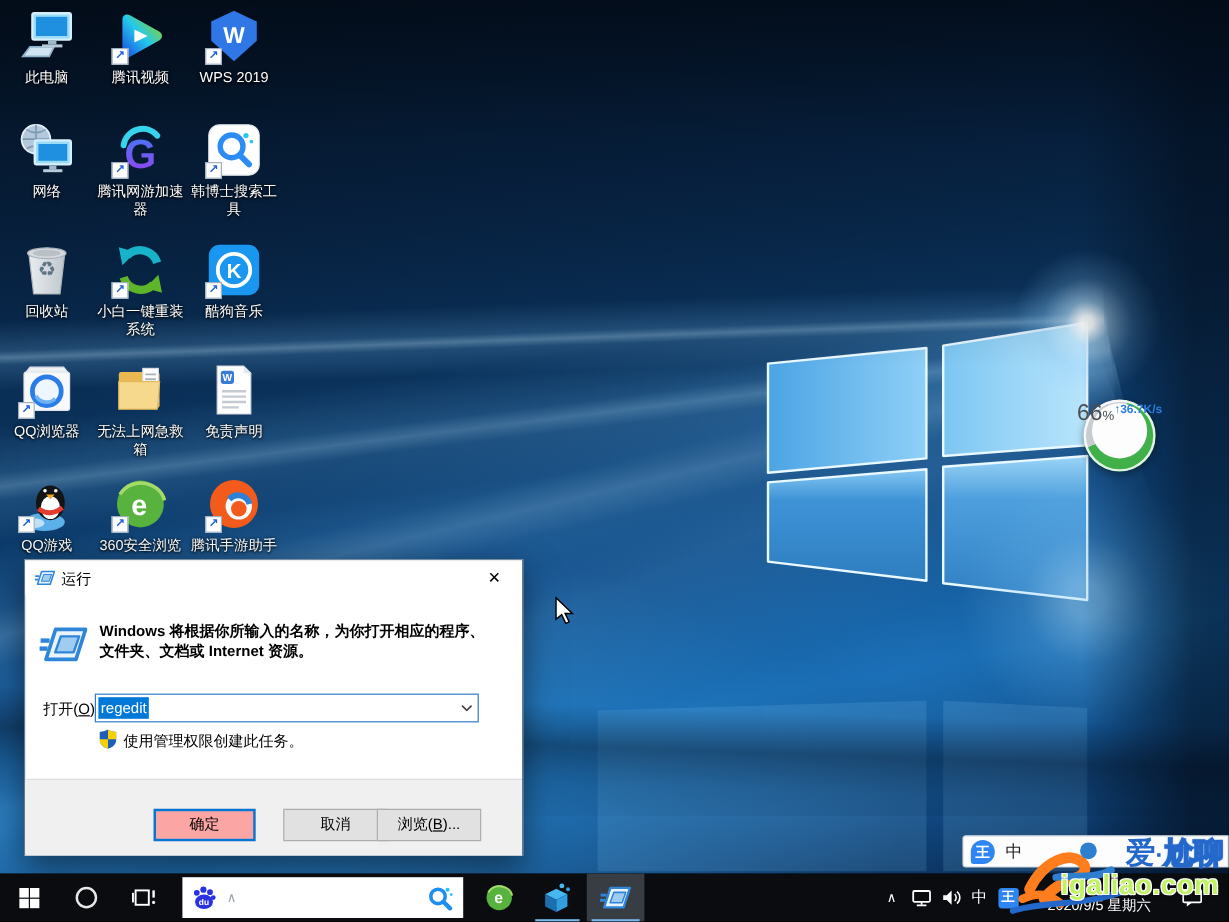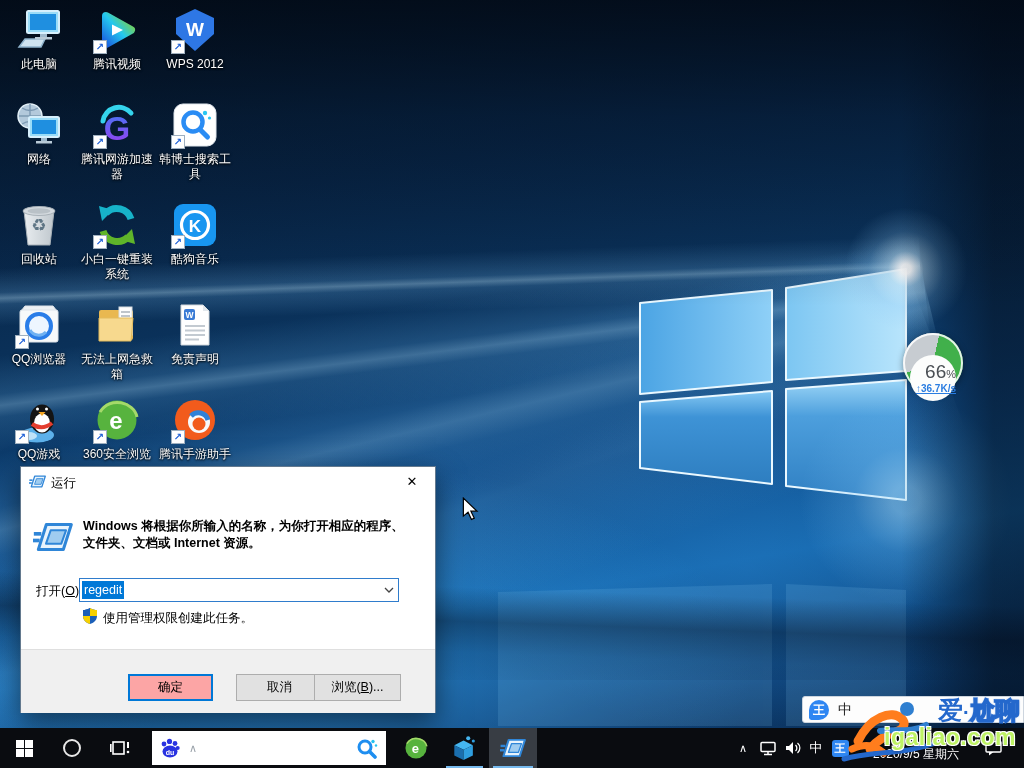--- a/index.html
+++ b/index.html
@@ -38,25 +38,25 @@
   .dglyph{position:relative;width:48px;height:48px;margin:0 auto;}
   .dlabel{margin-top:3px;font-size:12px;line-height:15px;color:#fff;
     text-shadow:0 1px 2px rgba(0,0,0,.95),0 0 3px rgba(0,0,0,.8);}
   .sc{position:absolute;left:0;bottom:0;width:14px;height:14px;background:#fff;
     border:1px solid #9fb0c0;font-size:10px;line-height:12px;font-weight:bold;color:#1d5fd6;text-align:center;}
 
   
   .ball{left:903px;top:333px;width:60px;height:60px;border-radius:50%;
     background:conic-gradient(from -110deg,#c7ccd1 0 34%,#41b04b 34% 100%);
     box-shadow:0 2px 7px rgba(0,0,0,.4),0 0 0 2px rgba(255,255,255,.85) inset;}
-  .ball-in{position:absolute;left:7px;top:22px;width:46px;height:46px;border-radius:50%;background:#fcfdfc;
-    display:flex;flex-direction:column;align-items:flex-end;justify-content:center;}
+  .ball-in{position:absolute;left:7px;top:3px;width:46px;height:46px;border-radius:50%;background:#fcfdfc;
+    display:flex;flex-direction:row;align-items:flex-start;justify-content:center;}
   .ball-pct{font-size:19px;color:#4a4f54;line-height:18px;}
   .ball-pct .u{font-size:11px;}
-  .ball-rate{font-size:10px;color:#2a7de1;line-height:11px;font-weight:bold;text-decoration:underline;}
+  .ball-rate{font-size:10px;color:#2a7de1;line-height:11px;font-weight:bold;}
 
   
   .dlg{left:20px;top:466px;width:416px;height:247px;background:#fff;border:1px solid #63798e;
     box-shadow:0 10px 26px rgba(0,0,0,.5);font-size:12.5px;color:#000;}
   .dlg-title{position:absolute;left:0;top:0;width:100%;height:29px;background:#fff;}
   .dlg-title-text{position:absolute;left:30px;top:8px;font-size:12.5px;}
   .dlg-close{position:absolute;right:0;top:0;width:46px;height:29px;text-align:center;line-height:29px;
     font-size:13px;color:#000;cursor:pointer;}
   .dlg-desc{position:absolute;left:62px;top:51px;width:340px;line-height:17px;font-weight:bold;}
   .cmb{position:absolute;left:58px;top:111px;width:320px;height:24px;border:1px solid #2f7ccc;background:#fff;}
@@ -185,21 +185,21 @@
     <div class="dlabel">腾讯视频</div>
   </div>
   <div class="abs dcell" style="left:156px;top:6px">
     <div class="dglyph">
       <svg viewBox="0 0 48 48" width="48" height="48">
         <path d="M24 3 L43 12 L43 28 L24 45 L5 28 L5 12 Z" fill="#2e77e5"></path>
         <text x="24" y="30" font-size="19" font-weight="bold" fill="#fff" text-anchor="middle" font-family="Liberation Sans,sans-serif">W</text>
       </svg>
       <span class="sc">↗</span>
     </div>
-    <div class="dlabel">WPS 2012</div>
+    <div class="dlabel">WPS 2019</div>
   </div>
 
   <div class="abs dcell" style="left:0;top:101px">
     <div class="dglyph">
       <svg viewBox="0 0 48 48" width="48" height="48">
         <circle cx="15" cy="15" r="12" fill="#b3c9db" stroke="#e3f0f8" stroke-width="1.5"></circle>
         <path d="M4 15 H26 M15 3 V27 M7 7 Q15 12 23 7 M7 23 Q15 18 23 23" stroke="#7d9ab3" stroke-width="1.4" fill="none"></path>
         <rect x="14" y="16" width="30" height="20" rx="1.5" fill="#9adcf8" stroke="#d6effc" stroke-width="2"></rect>
         <rect x="17" y="19" width="24" height="14" fill="#1f8fe0"></rect>
         <rect x="26" y="37" width="6" height="3" fill="#9fb9cc"></rect>

